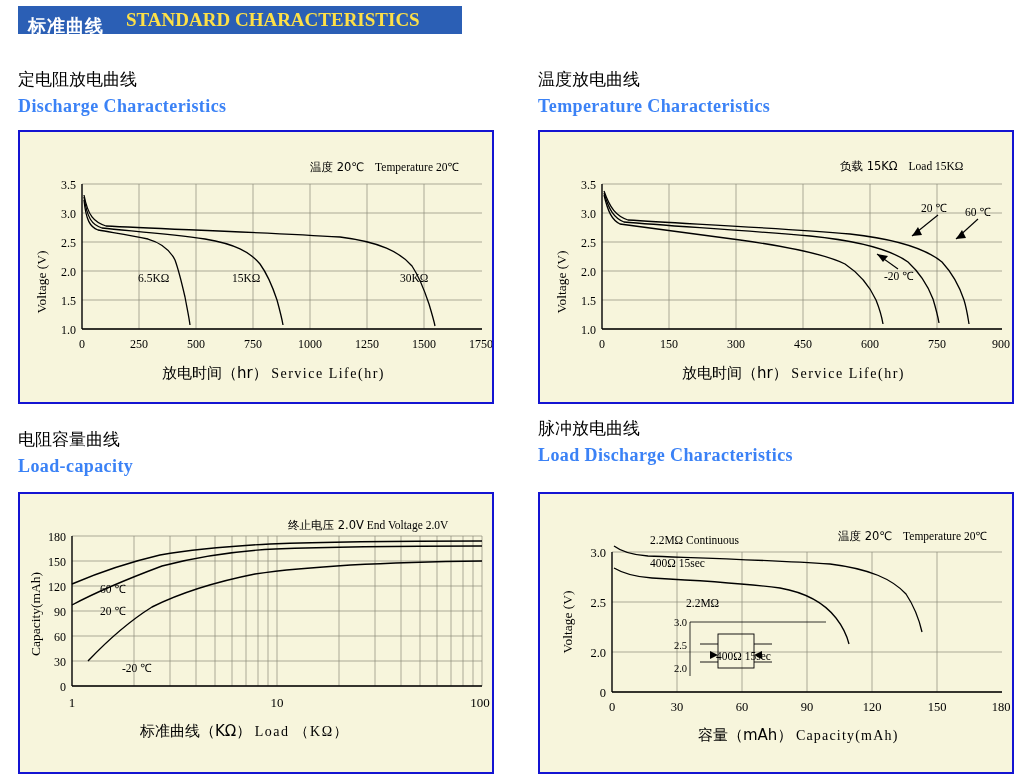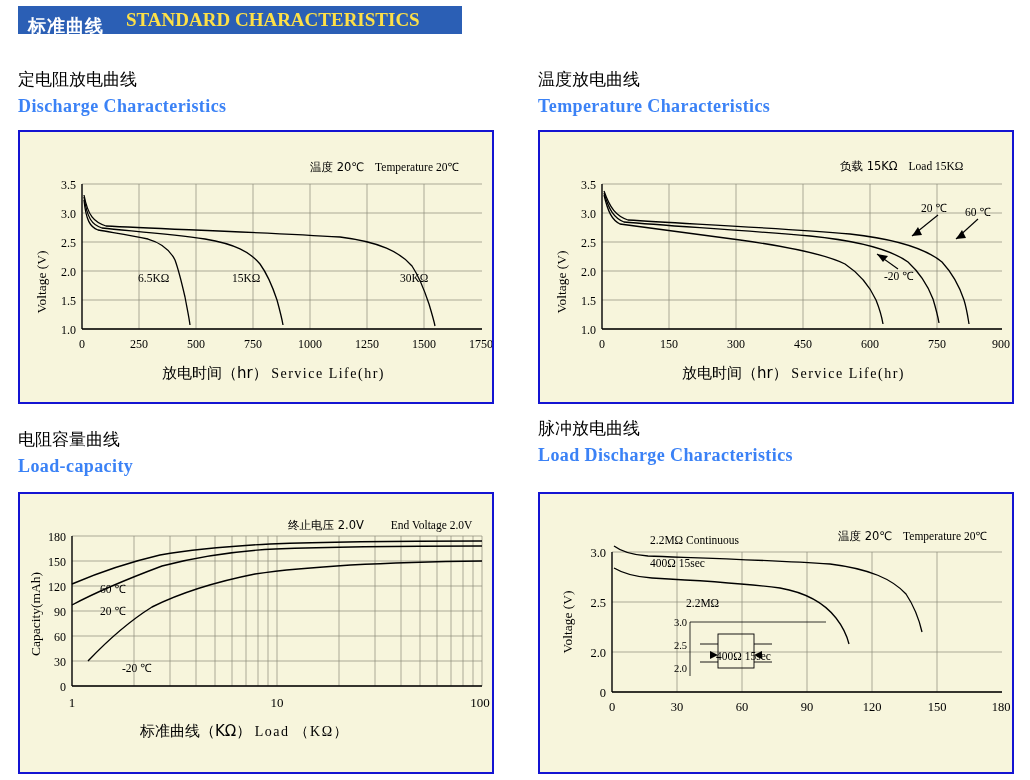--- a/index.html
+++ b/index.html
@@ -234,21 +234,21 @@
   <div class="axis-label-x" style="left:142px;top:232px;">
     <span class="cn">放电时间（hr）</span>
     <span style="letter-spacing:1.5px;">Service Life(hr)</span>
   </div>
 </div>
 
 <div class="panel" style="left:18px;top:492px;width:476px;height:282px;">
 
   <div class="plot-note" style="left:268px;top:24px;">
     <span class="cn">终止电压 2.0V</span>
-    <span style="margin-left:24px;font-family:Liberation Serif, serif;">End Voltage 2.0V</span>
+    <span style="margin-left:0;font-family:Liberation Serif, serif;">End Voltage 2.0V</span>
   </div>
 
   <svg width="472" height="278" viewBox="0 0 472 278">
 
     <g stroke="#8a8a7a" stroke-width="0.7" fill="none">
       <line x1="52" y1="42" x2="462" y2="42"></line>
       <line x1="52" y1="67" x2="462" y2="67"></line>
       <line x1="52" y1="92" x2="462" y2="92"></line>
       <line x1="52" y1="117" x2="462" y2="117"></line>
       <line x1="52" y1="142" x2="462" y2="142"></line>
@@ -388,13 +388,17 @@
     <text x="-128" y="32" transform="rotate(-90)" font-size="13.5" font-family="Liberation Serif, serif" text-anchor="middle">Voltage (V)</text>
 
     <g font-size="11.5" font-family="Liberation Serif, serif">
       <text x="110" y="50">2.2MΩ  Continuous</text>
       <text x="110" y="73">400Ω 15sec</text>
       <text x="146" y="113">2.2MΩ</text>
       <text x="176" y="166">400Ω 15sec</text>
     </g>
   </svg>
 
+  <div class="axis-label-x" style="left:158px;top:232px;">
+    <span class="cn">容量（mAh）</span>
+    <span style="letter-spacing:1.2px;">Capacity(mAh)</span>
+  </div>
 </div>
 
 </body></html>

